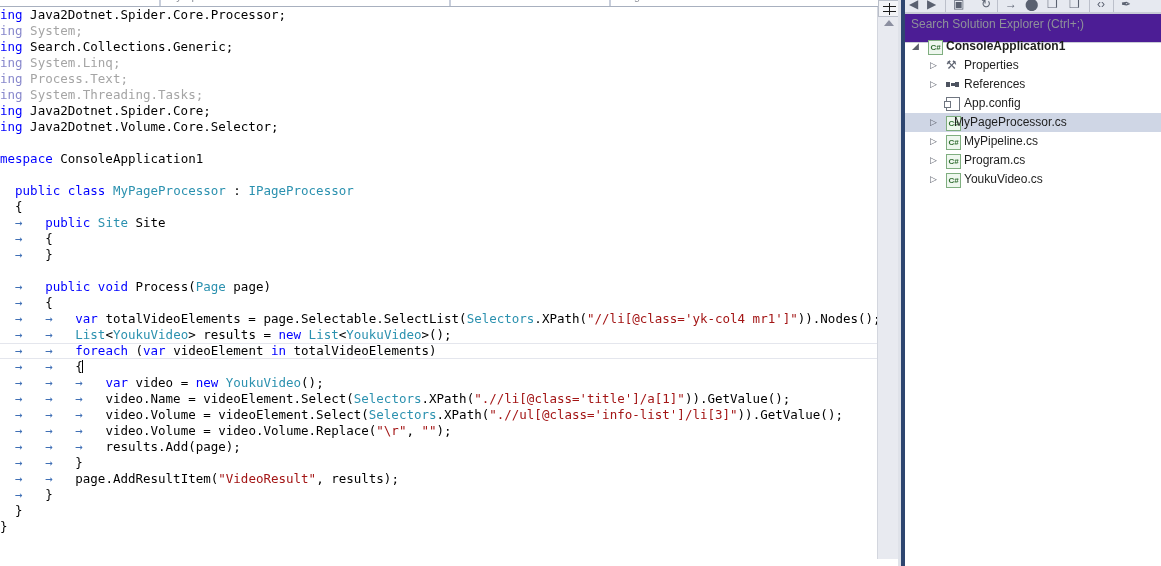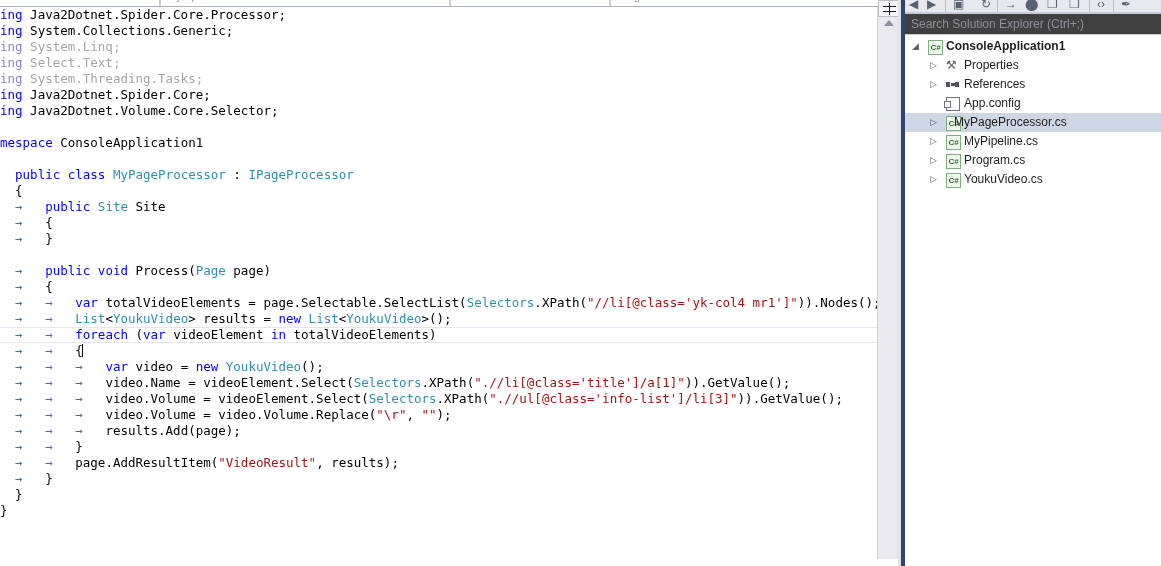--- a/index.html
+++ b/index.html
@@ -53,21 +53,21 @@
   .panelborder2{position:absolute;left:898px;top:0;width:3px;height:566px;background:#dfe2e9;}
 
   
   .sepanel{position:absolute;left:905px;top:0;width:256px;height:566px;background:#ffffff;
            font-family:"Liberation Sans",sans-serif;}
   .setoolbar{position:absolute;left:0;top:0;width:256px;height:13px;background:#e6e9f0;border-bottom:1px solid #c9ccd6;
              box-sizing:border-box;overflow:hidden;}
   .tbicon{position:absolute;top:-4px;font-size:12px;color:#5a6170;line-height:16px;}
   .tbsep{position:absolute;top:0px;width:1px;height:12px;background:#bcc0cb;}
 
-  .searchbox{position:absolute;left:0;top:13px;width:256px;height:22px;background:#404040;
+  .searchbox{position:absolute;left:0;top:13px;width:256px;height:30px;background:#4c1d95;
              border:1px solid #c9ccd6;border-left:none;border-right:none;box-sizing:border-box;}
   .searchbox .ph{position:absolute;left:6px;top:3px;font-size:12px;color:#8e9199;}
 
   .tree{position:absolute;left:0;top:37px;width:256px;}
   .row{position:relative;height:19px;line-height:19px;white-space:nowrap;font-size:12px;color:#1e1e1e;}
   .row.sel{background:#cfd6e5;}
   .row .exp{position:absolute;top:0;width:11px;text-align:center;font-size:9px;color:#5b5f6b;line-height:19px;}
   .row .ico{position:absolute;top:0;width:16px;height:19px;}
   .row .lbl{position:absolute;top:0;}
   .row.bold .lbl{font-weight:bold;}
@@ -92,23 +92,24 @@
     <div class="tabrem tab1">MyPageProcessor.cs</div>
     <div class="tabrem tab2">MyPipeline.cs</div>
     <div class="tabrem tab3">YoukuVideo.cs</div>
     <div class="tabrem tab4">Program.cs</div>
     <div class="tabline"></div>
   </div>
 
   <div class="editor">
     <div class="codearea" id="codearea">
         <div class="line"><span class="txt"><span class="kw">ing </span><span class="plain">Java2Dotnet.Spider.Core.Processor;</span></span></div>
-        <div class="line"><span class="txt"><span class="kw">ing </span><span class="plain">System.Collections.Generic;</span></span></div>
+        <div class="line"><span class="txt"><span class="kwg">ing </span><span class="gray">System;</span></span></div>
+        <div class="line"><span class="txt"><span class="kw">ing </span><span class="plain">Search.Collections.Generic;</span></span></div>
         <div class="line"><span class="txt"><span class="kwg">ing </span><span class="gray">System.Linq;</span></span></div>
-        <div class="line"><span class="txt"><span class="kwg">ing </span><span class="gray">Select.Text;</span></span></div>
+        <div class="line"><span class="txt"><span class="kwg">ing </span><span class="gray">Process.Text;</span></span></div>
         <div class="line"><span class="txt"><span class="kwg">ing </span><span class="gray">System.Threading.Tasks;</span></span></div>
         <div class="line"><span class="txt"><span class="kw">ing </span><span class="plain">Java2Dotnet.Spider.Core;</span></span></div>
         <div class="line"><span class="txt"><span class="kw">ing </span><span class="plain">Java2Dotnet.Volume.Core.Selector;</span></span></div>
         <div class="line"><span class="txt">&nbsp;</span></div>
         <div class="line"><span class="txt"><span class="kw">mespace </span><span class="plain">ConsoleApplication1</span></span></div>
         <div class="line"><span class="txt">&nbsp;</span></div>
         <div class="line"><span class="txt"><span class="plain">  </span><span class="kw">public</span><span class="plain"> </span><span class="kw">class</span><span class="plain"> </span><span class="ty">MyPageProcessor</span><span class="plain"> : </span><span class="ty">IPageProcessor</span></span></div>
         <div class="line"><span class="txt"><span class="plain">  {</span></span></div>
         <div class="line"><span class="txt"><span class="plain">  </span><span class="tab">→</span><span class="plain">   </span><span class="kw">public</span><span class="plain"> </span><span class="ty">Site</span><span class="plain"> Site</span></span></div>
         <div class="line"><span class="txt"><span class="plain">  </span><span class="tab">→</span><span class="plain">   {</span></span></div>

